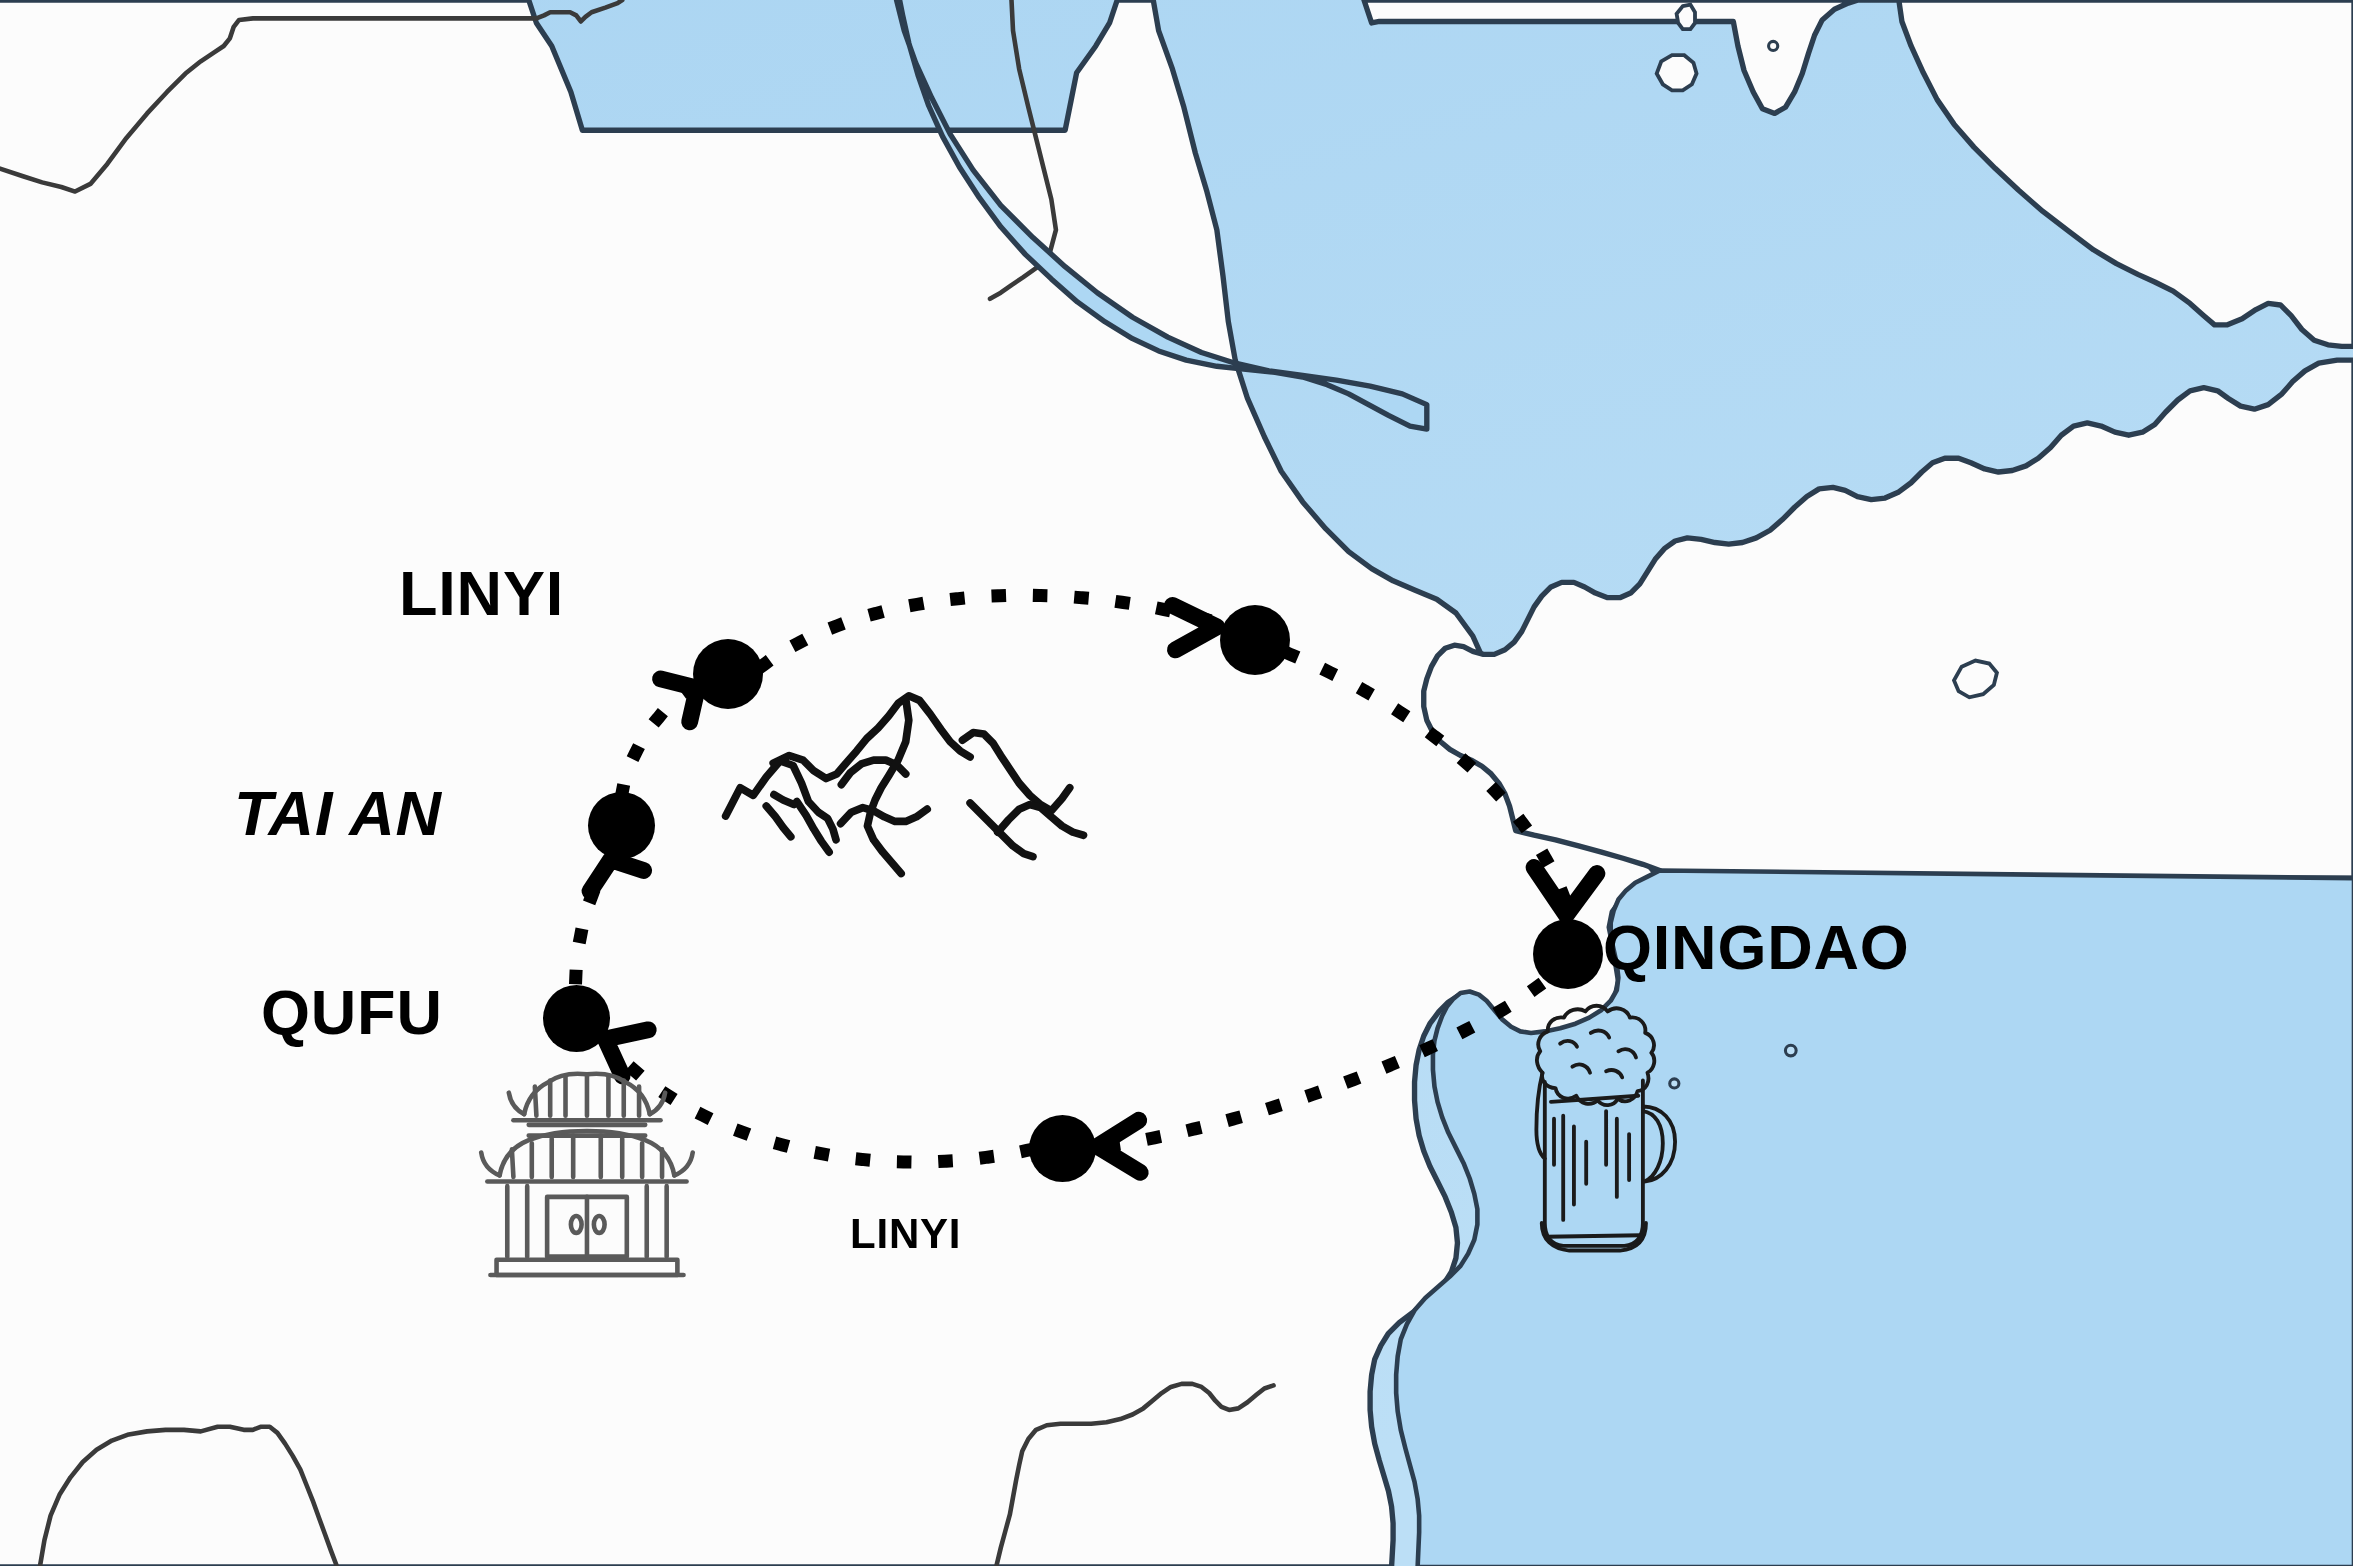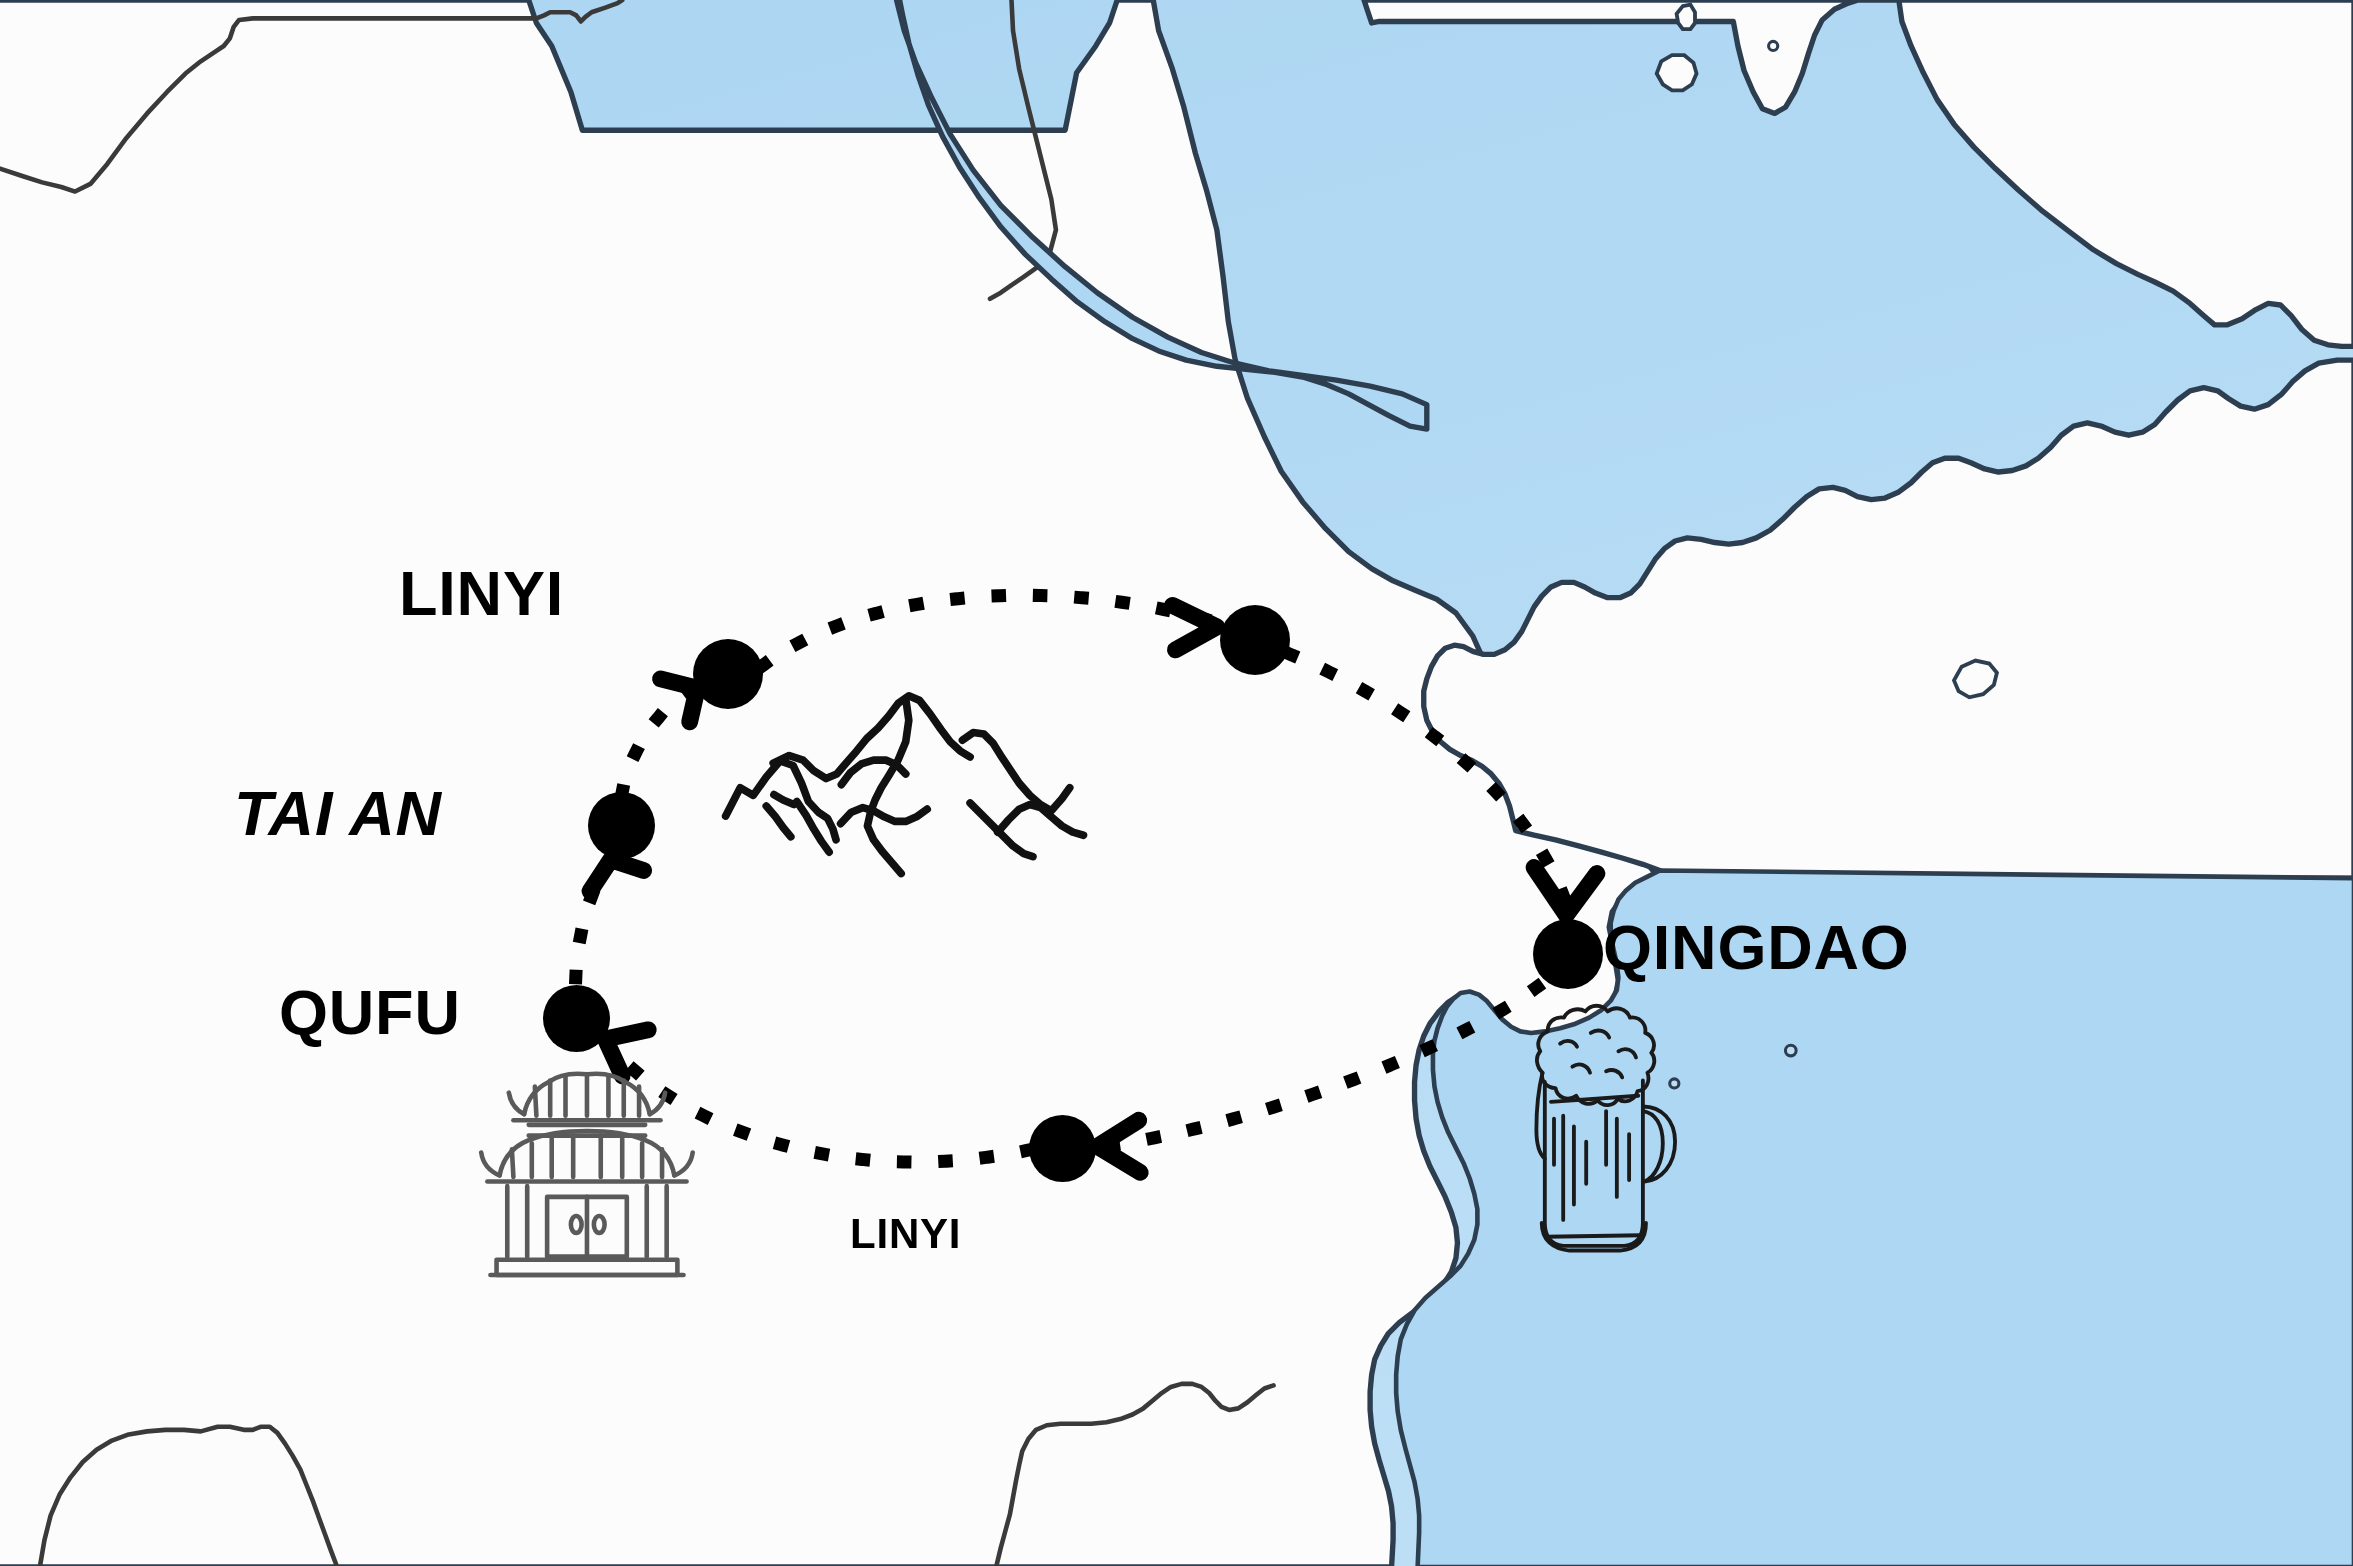--- a/index.html
+++ b/index.html
@@ -328,18 +328,18 @@
   <div class="city-dot" style="left:543px;top:985px;width:67px;height:67px;"></div>
   <div class="city-dot" style="left:1029px;top:1115px;width:67px;height:67px;"></div>
 
   <div class="city-label" style="left:399px;top:562px;font-size:63px;">LINYI</div>
 
 
   <div class="city-label" style="left:234px;top:782px;font-size:63px;font-style:italic;">TAI AN</div>
 
   <div class="city-label" style="left:1603px;top:916px;font-size:63px;">QINGDAO</div>
 
-  <div class="city-label" style="left:261px;top:981px;font-size:63px;margin-left:18px;">QUFU</div>
+  <div class="city-label" style="left:261px;top:981px;font-size:63px;">QUFU</div>
 
   <div class="city-label" style="left:850px;top:1213px;font-size:42px;">LINYI</div>
 
 </div>
 
 
 </body></html>

